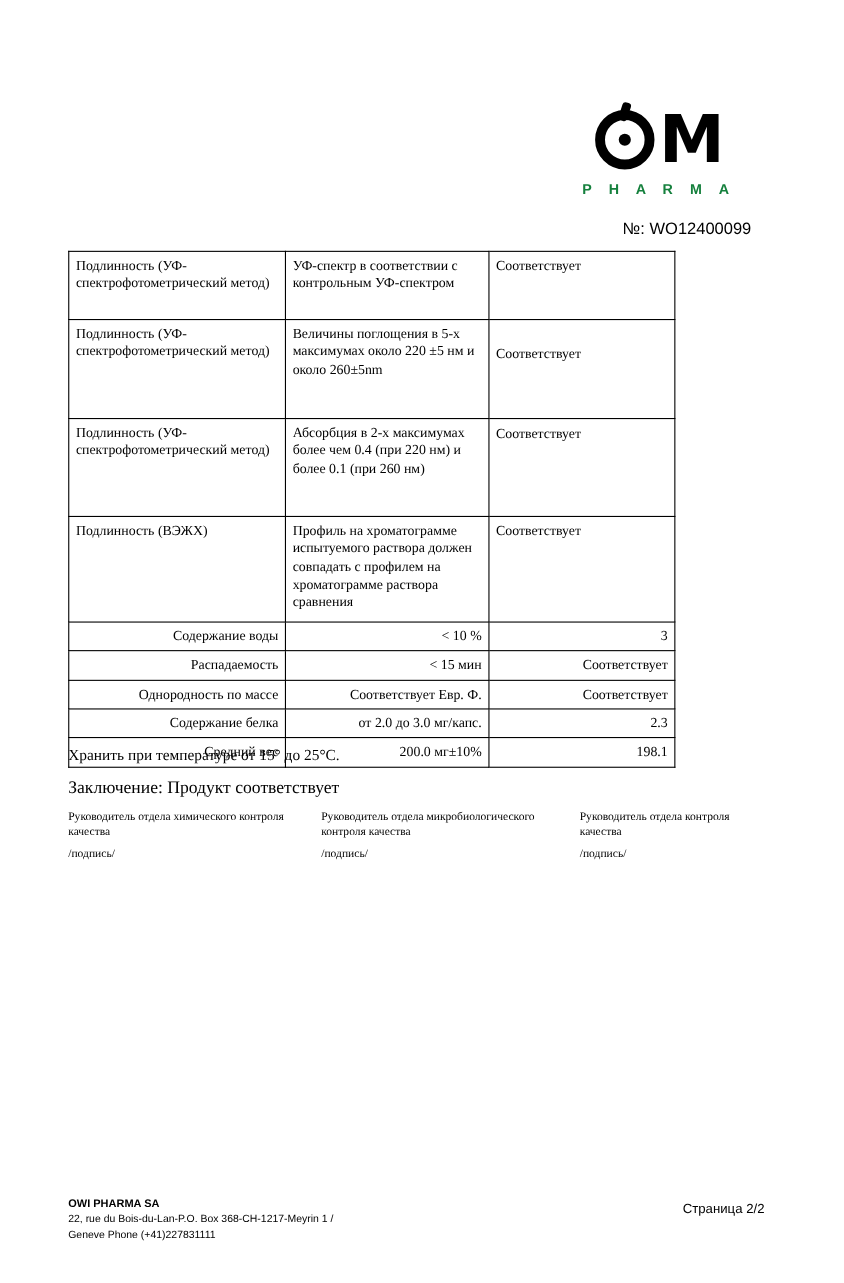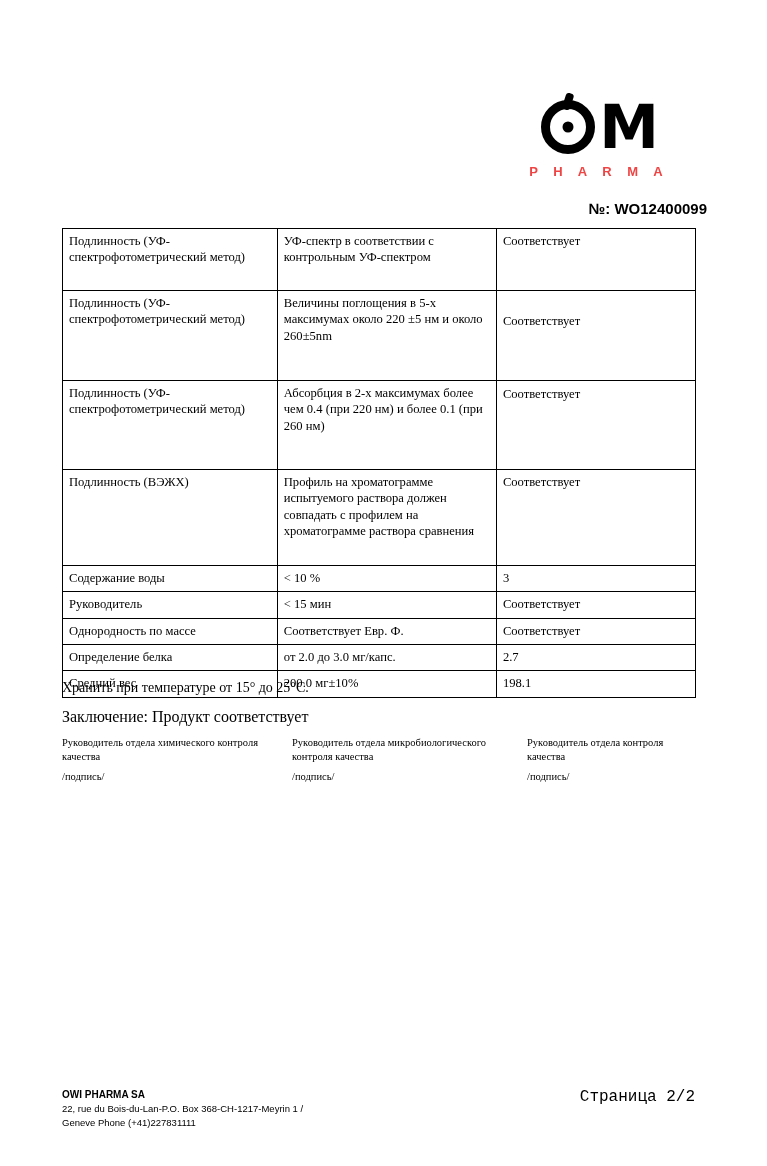--- a/index.html
+++ b/index.html
@@ -73,56 +73,56 @@
     font-size: 60px;
     line-height: 54px;
     letter-spacing: -2px;
   }
   .logo-sub {
     font-family: "Liberation Sans", sans-serif;
     font-size: 13px;
     letter-spacing: 6px;
     margin-top: 6px;
     font-weight: bold;
-    color: #ef4444;
+    color: #15803d;
   }
 
   
   .doc-number {
     position: absolute;
-    right: 60px;
+    right: 84px;
     top: 200px;
     font-family: "Liberation Sans", sans-serif;
-    font-weight: bold;
+    font-weight: normal;
     font-size: 15px;
   }
 
   
   table.spec {
     position: absolute;
     left: 62px;
     top: 228px;
-    width: 634px;
+    width: 552px;
     border-collapse: collapse;
     font-size: 12.6px;
     line-height: 1.3;
   }
   table.spec td {
     border: 1px solid #000;
     padding: 4px 6px 5px 6px;
     vertical-align: top;
   }
   .col1 { width: 210px; }
   .col2 { width: 222px; }
   .col3 { width: 200px; }
   td.tall-1 { height: 52px; }
   td.tall-2 { height: 62px; }
   td.tall-3 { height: 78px; }
   td.tall-4 { height: 86px; }
-  td.short { height: 14px; }
+  td.short { height: 14px; text-align: right; }
   .cell-pad-top { padding-top: 9px; }
 
   
   .storage {
     position: absolute;
     left: 62px;
     top: 680px;
     font-size: 14px;
   }
   .conclusion {
@@ -160,22 +160,22 @@
   }
   .footer-left .company {
     font-weight: bold;
     font-size: 10px;
     margin-top: 28px;
   }
   .footer-right {
     position: absolute;
     right: 72px;
     bottom: 60px;
-    font-family: Liberation Mono, monospace;
-    font-size: 16px;
+    font-family: Liberation Sans, sans-serif;
+    font-size: 12px;
     text-align: center;
   }
 </style>
 </head>
 <body>
 
 <div class="page">
 
   <div class="logo-block">
     <div class="logo-mark">
@@ -208,33 +208,33 @@
         <td class="col1 tall-4 cell-pad-top">Подлинность (ВЭЖХ)</td>
         <td class="col2 tall-4 cell-pad-top">Профиль на хроматограмме испытуемого раствора должен совпадать с профилем на хроматограмме раствора сравнения</td>
         <td class="col3 tall-4 cell-pad-top">Соответствует</td>
       </tr>
       <tr>
         <td class="col1 short">Содержание воды</td>
         <td class="col2 short">&lt; 10 %</td>
         <td class="col3 short">3</td>
       </tr>
       <tr>
-        <td class="col1 short">Руководитель</td>
+        <td class="col1 short">Распадаемость</td>
         <td class="col2 short">&lt; 15 мин</td>
         <td class="col3 short">Соответствует</td>
       </tr>
       <tr>
         <td class="col1 short">Однородность по массе</td>
         <td class="col2 short">Соответствует Евр. Ф.</td>
         <td class="col3 short">Соответствует</td>
       </tr>
       <tr>
-        <td class="col1 short">Определение белка</td>
+        <td class="col1 short">Содержание белка</td>
         <td class="col2 short">от 2.0  до  3.0 мг/капс.</td>
-        <td class="col3 short">2.7</td>
+        <td class="col3 short">2.3</td>
       </tr>
       <tr>
         <td class="col1 short">Средний вес</td>
         <td class="col2 short">200.0 мг±10%</td>
         <td class="col3 short">198.1</td>
       </tr>
     </tbody>
   </table>
 
   <div class="storage">Хранить при температуре от 15° до 25°C.</div>

